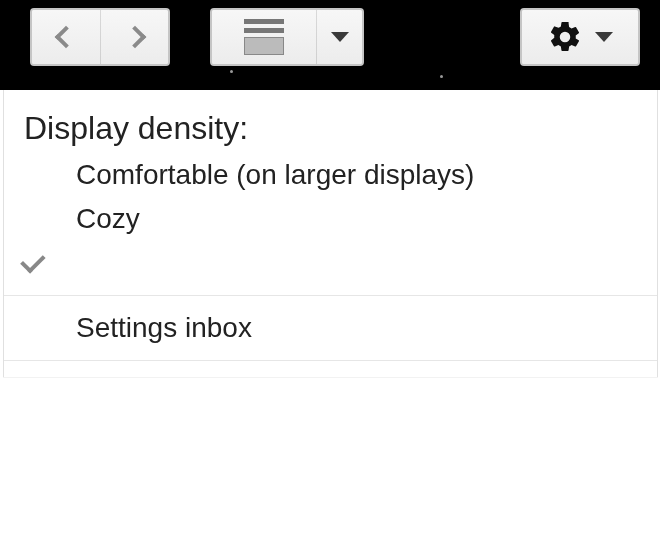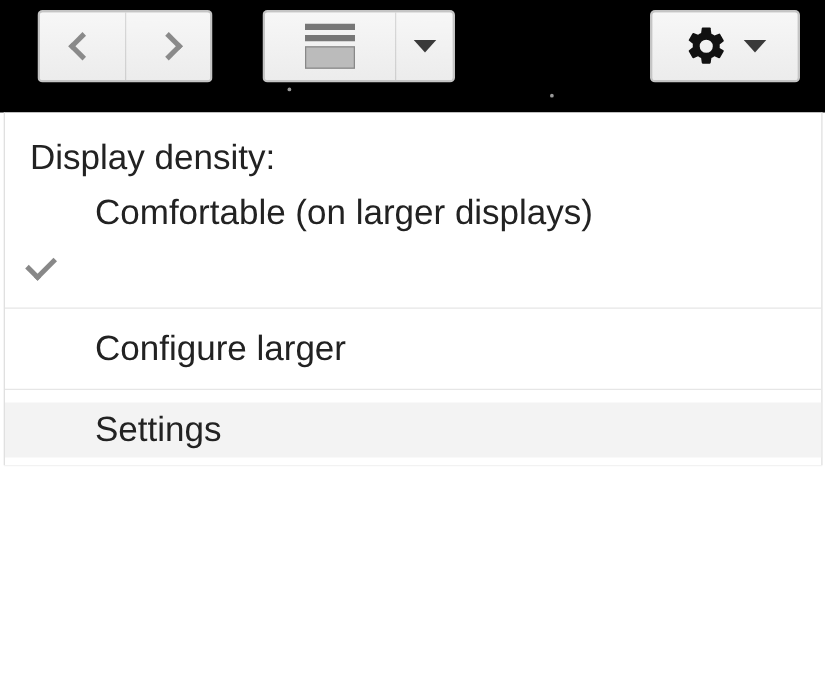--- a/index.html
+++ b/index.html
@@ -90,21 +90,21 @@
       left: 3px;
       right: 2px;
       background: #fff;
       border-left: 1px solid #e0e0e0;
       border-right: 1px solid #e0e0e0;
       box-shadow: 0 1px 0 rgba(0,0,0,0.05);
       padding-top: 18px;
       padding-bottom: 6px;
     }
     .section-label {
-      font-size: 28px;
+      font-size: 32px;
       color: #222;
       padding: 2px 20px 6px 20px;
     }
     .menu-item {
       display: flex;
       align-items: center;
       font-size: 28px;
       color: #222;
       padding: 6px 20px 6px 20px;
       cursor: pointer;
@@ -171,31 +171,31 @@
 </div>
 
 <div class="dropdown">
   <div class="section-label">Display density:</div>
 
   <div class="menu-item">
     <span class="check-col"></span>
     <span>Comfortable (on larger displays)</span>
   </div>
   <div class="menu-item">
+    <span class="check-col"></span>
+    <span>Cozy</span>
+  </div>
+  <div class="menu-item">
     <span class="check-col">
       <span class="check-mark"></span>
     </span>
   </div>
 
   <div class="divider"></div>
 
   <div class="menu-item">
     <span class="indent-col"></span>
-    <span>Configure larger</span>
+    <span>Settings inbox</span>
   </div>
 
   <div class="divider"></div>
 
-  <div class="menu-item hovered">
-    <span class="indent-col"></span>
-    <span>Settings</span>
-  </div>
 </div>
 
 </body></html>

